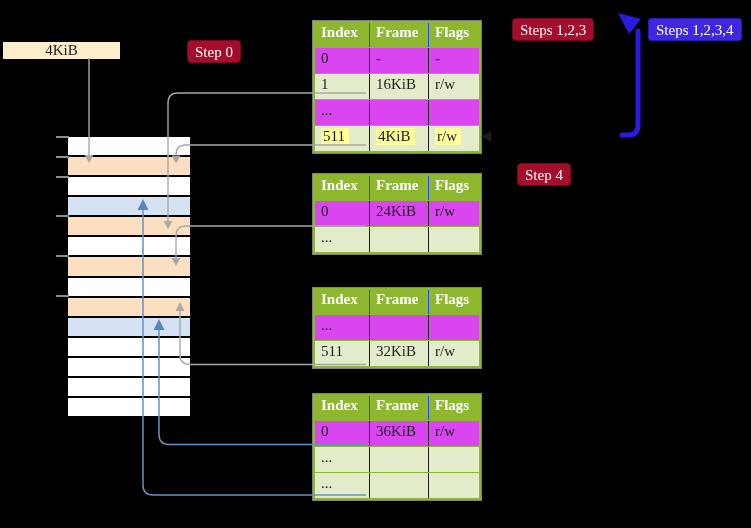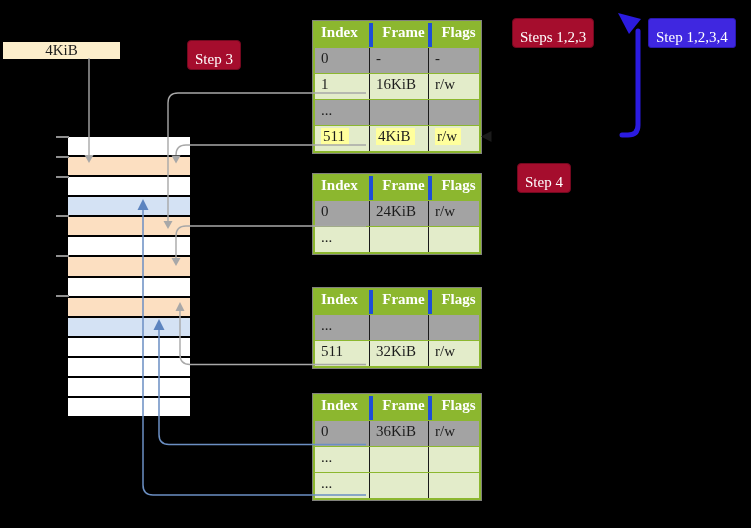--- a/index.html
+++ b/index.html
@@ -14,75 +14,75 @@
     font-family:"Liberation Serif","DejaVu Serif",serif;overflow:hidden;
   }
   
   .frame-label{
     position:absolute;left:3px;top:42px;width:117px;height:17px;
     background:var(--cream);color:#1c1c1c;font-size:15px;line-height:17px;
     text-align:center;
   }
   
   .badge{
-    position:absolute;font-size:15px;line-height:16px;padding:10px 7px 2px 7px;
+    position:absolute;font-size:15px;line-height:16px;padding:3px 7px 2px 7px;
     color:#fff;white-space:nowrap;
   }
   .badge.red{background:var(--badge-red);border:1px solid #73081f;border-radius:4px;}
   .badge.blue{background:var(--badge-blue);border:1px solid #2a18b0;border-radius:3px;}
   #badge-step0{left:187px;top:40px;}
   #badge-steps123{left:512px;top:18px;}
   #badge-steps1234{left:648px;top:18px;}
   #badge-step4{left:517px;top:155px;margin-top:8px;}
   
   .memory{
     position:absolute;left:68px;top:137px;width:122px;height:279px;
     display:flex;flex-direction:column;background:#000;
   }
   .mrow{flex:1;}
   .mrow + .mrow{border-top:2px solid #000;}
   .tick{position:absolute;left:56px;width:13px;height:2px;background:#8f8f8f;}
   
   .ptable{
     position:absolute;left:313px;width:168px;box-sizing:border-box;
-    border:2px solid var(--green);background:#a3a3a3;
+    border:2px solid var(--green);background:#d946ef;
     box-shadow:0 0 0 1px rgba(235,235,225,.55);
   }
   .prow{display:grid;grid-template-columns:54px 59px 51px;height:25px;}
   .prow.head{height:24px;background:var(--green);}
   .prow + .prow{border-top:1px solid var(--green);}
   .prow.shaded{background:var(--rowgreen);}
   .tc{
     box-sizing:border-box;padding:2px 0 0 6px;font-size:15px;color:#1c1c1c;
     overflow:hidden;white-space:nowrap;
   }
   .tc + .tc{border-left:1px solid #1a1a1a;}
   .prow.head .tc{color:#ffffff;font-weight:bold;padding-top:1px;}
-  .prow.head .tc + .tc{border-left:4px solid #1d4ed8;text-align:center;}
+  .prow.head .tc + .tc{border-left:1px solid #1d4ed8;}
   .hl{background:var(--hl);padding:0 4px 1px 2px;}
   
   svg.overlay{position:absolute;left:0;top:0;pointer-events:none;}
   .gline{stroke:var(--gray);stroke-width:1.4;fill:none;}
   .ghead{fill:var(--gray);}
   .bline{stroke:var(--thinblue);stroke-width:1.5;fill:none;}
   .bhead{fill:#5c84bf;}
   .loop{stroke:var(--thickblue);stroke-width:5;fill:none;stroke-linecap:round;}
   .loophead{fill:var(--thickblue);}
   .blackhead{fill:#1b1b1b;}
 </style>
 </head>
 <body>
 
 <div class="canvas">
 
   <div class="frame-label">4KiB</div>
 
-  <div class="badge red" id="badge-step0">Step 3</div>
+  <div class="badge red" id="badge-step0">Step 0</div>
   <div class="badge red" id="badge-steps123">Steps 1,2,3</div>
-  <div class="badge blue" id="badge-steps1234">Step 1,2,3,4</div>
+  <div class="badge blue" id="badge-steps1234">Steps 1,2,3,4</div>
   <div class="badge red" id="badge-step4">Step 4</div>
 
   <div class="memory" id="memory">
       <div class="mrow" style="background: rgb(255, 255, 255);"></div>
       <div class="mrow" style="background: rgb(252, 223, 193);"></div>
       <div class="mrow" style="background: rgb(255, 255, 255);"></div>
       <div class="mrow" style="background: rgb(212, 226, 244);"></div>
       <div class="mrow" style="background: rgb(252, 223, 193);"></div>
       <div class="mrow" style="background: rgb(255, 255, 255);"></div>
       <div class="mrow" style="background: rgb(252, 223, 193);"></div>

